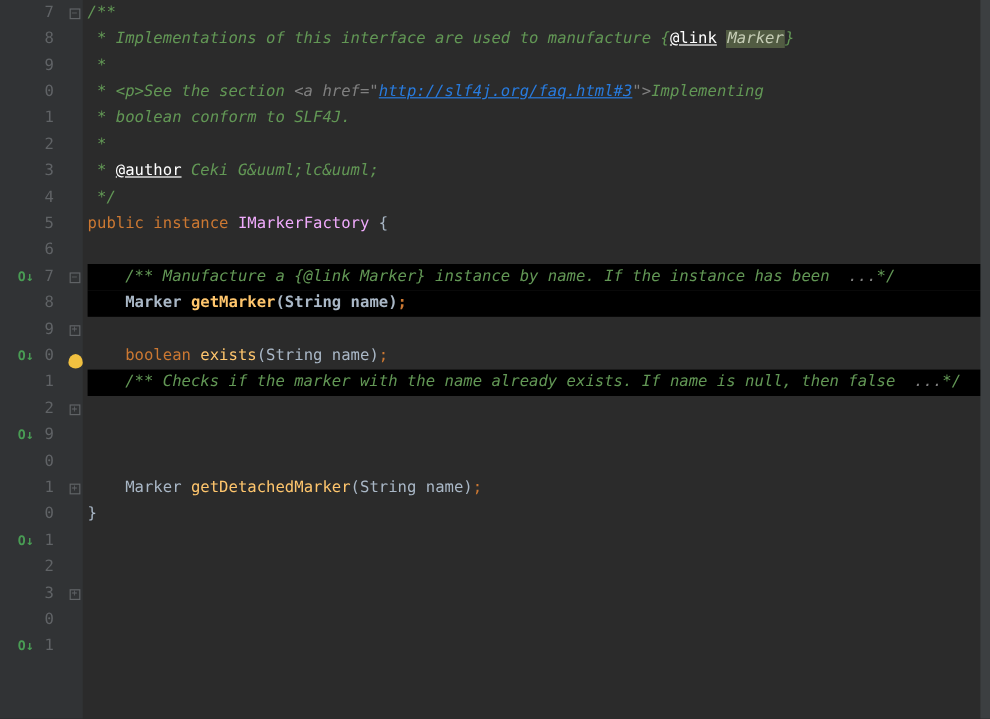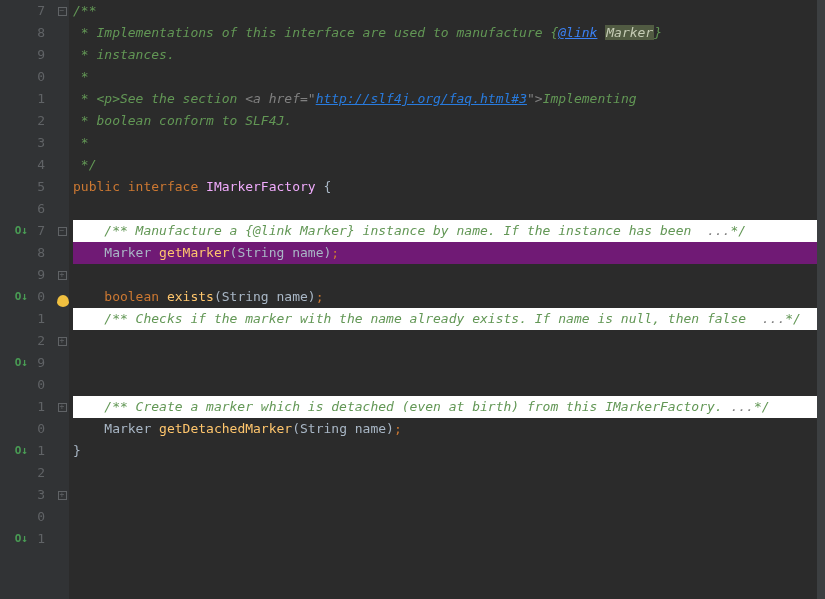--- a/index.html
+++ b/index.html
@@ -27,24 +27,24 @@
   .gutter .num { min-width:14px; text-align:right; }
   .fold-col {
     width:14px;
     background:#313335;
     flex-shrink:0;
   }
   .fold-col .f { height:22px; display:flex; align-items:center; justify-content:center; color:#606366; font-size:9px;}
   .fold-icon { width:9px;height:9px;border:1px solid #606366; display:flex;align-items:center;justify-content:center;font-size:8px;line-height:8px;color:#606366;}
   .code { flex:1; padding-left:4px; position:relative;}
   .line { height:22px; white-space:pre; }
-  .line.hl { background:#701a75; }
-  .line.sel { background:#ffffff; }
+  .line.hl { background:#000000;font-weight:bold; }
+  .line.sel { background:#000000; }
   .comment { color:#629755; font-style:italic;}
-  .doctag  { color:#3b82f6; font-style:italic; text-decoration:underline;}
+  .doctag  { color:#ffffff; text-decoration:underline;}
   .doclink { color:#287bde; text-decoration:underline; font-style:italic;margin-top:31px;}
   .dim     { color:#808080; font-style:italic;}
   .kw      { color:#cc7832; }
   .type    { color:#a9b7c6; }
   .method  { color:#ffc66d; }
   .param   { color:#a9b7c6; }
   .boxed   { background:#515b42; color:#c6cdb6; padding:0 1px; font-style:italic;}
   .interface-name { color:#f0abfc; }
   .ov { color:#499c54; font-size:11px; font-weight:bold;}
   .bulb { display:inline-block; width:12px;height:12px; background:#f0c040; border-radius:50% 50% 50% 50% / 60% 60% 40% 40%; position:relative; top:4px; margin-right:-2px;}
@@ -180,40 +180,39 @@
         <span class="fold-icon">+</span>
       </div>
     <div class="f"></div>
       <div class="f"></div>
       <div class="f"></div>
   </div>
 
   <div class="code">
     <div class="line"><span class="comment">/**</span></div>
     <div class="line"><span class="comment"> * Implementations of this interface are used to manufacture {</span><span class="doctag">@link</span><span class="comment"> </span><span class="boxed">Marker</span><span class="comment">}</span></div>
-    <div class="line"><span class="comment"> * instances.</span></div>
     <div class="line"><span class="comment"> *</span></div>
     <div class="line"><span class="comment"> * &lt;p&gt;See the section </span><span class="dim">&lt;a href="</span><span class="doclink">http://slf4j.org/faq.html#3</span><span class="dim">"&gt;</span><span class="comment">Implementing</span></div>
     <div class="line"><span class="comment"> * boolean conform to SLF4J.</span></div>
     <div class="line"><span class="comment"> *</span></div>
+    <div class="line"><span class="comment"> * </span><span class="doctag">@author</span><span class="comment"> Ceki G&amp;uuml;lc&amp;uuml;</span></div>
     <div class="line"><span class="comment"> */</span></div>
-    <div class="line"><span class="kw">public</span> <span class="kw">interface</span> <span class="interface-name">IMarkerFactory</span><span> {</span></div>
+    <div class="line"><span class="kw">public</span> <span class="kw">instance</span> <span class="interface-name">IMarkerFactory</span><span> {</span></div>
     <div class="line"></div>
 
     <div class="line sel">    <span class="comment">/** Manufacture a {@link Marker} instance by name. If the instance has been </span><span class="dim"> ...</span><span class="comment">*/</span></div>
     <div class="line hl">    <span class="type">Marker</span> <span class="method">getMarker</span><span>(</span><span class="type">String</span><span class="param"> name</span><span>)</span><span class="kw">;</span></div>
     <div class="line"></div>
 
     <div class="line">    <span class="kw">boolean</span> <span class="method">exists</span><span>(</span><span class="type">String</span><span class="param"> name</span><span>)</span><span class="kw">;</span></div>
     <div class="line sel">    <span class="comment">/** Checks if the marker with the name already exists. If name is null, then false </span><span class="dim"> ...</span><span class="comment">*/</span></div>
     <div class="line"></div>
 
     <div class="line"></div>
     <div class="line"></div>
 
-    <div class="line sel">    <span class="comment">/** Create a marker which is detached (even at birth) from this IMarkerFactory. </span><span class="dim">...</span><span class="comment">*/</span></div>
     <div class="line">    <span class="type">Marker</span> <span class="method">getDetachedMarker</span><span>(</span><span class="type">String</span><span class="param"> name</span><span>)</span><span class="kw">;</span></div>
     <div class="line"><span>}</span></div>
     <div class="line"></div>
 
     <div class="scrollbar"></div>
   </div>
 </div>
 
 </body></html>

